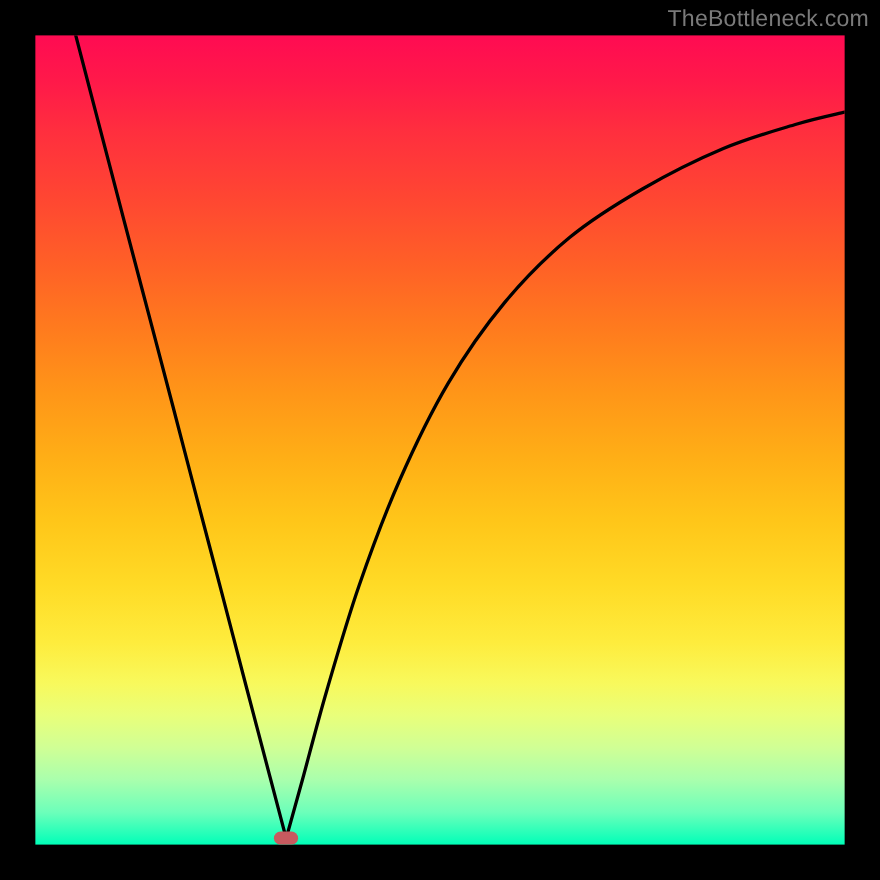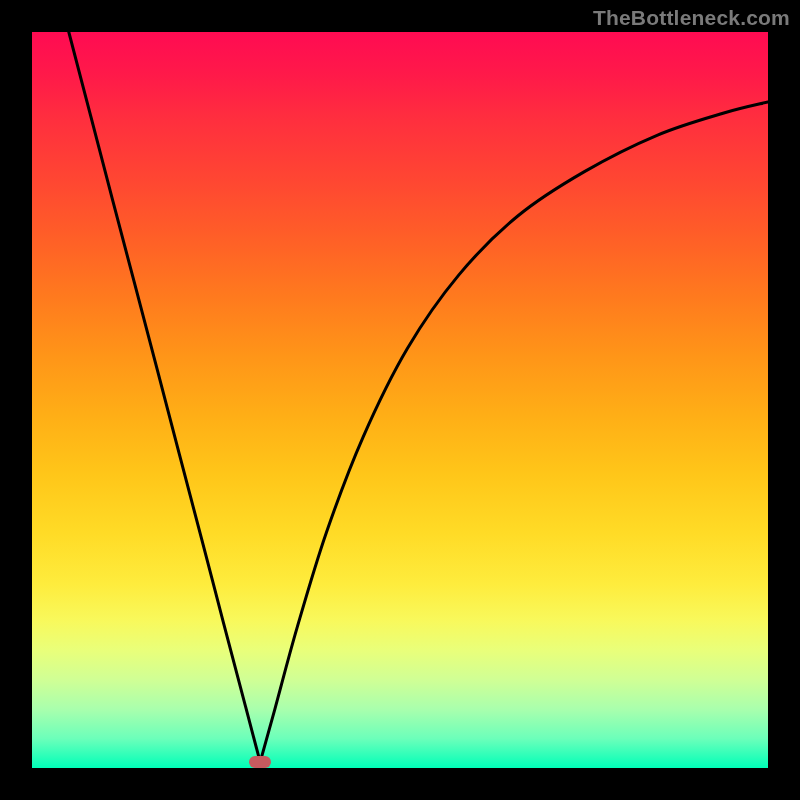--- a/index.html
+++ b/index.html
@@ -60,21 +60,21 @@
     border-radius: 6px;
     background: #c75a5f;
     transform: translate(-50%, -50%);
   }
   .watermark {
     position: absolute;
     top: 6px;
     right: 10px;
     color: #7a7a7a;
     font-size: 21px;
-    font-weight: 700;
+    font-weight: 400;
     letter-spacing: 0.2px;
     user-select: none;
   }
 </style>
 </head>
 <body>
 
 <div class="frame">
   <div class="watermark">TheBottleneck.com</div>
 

